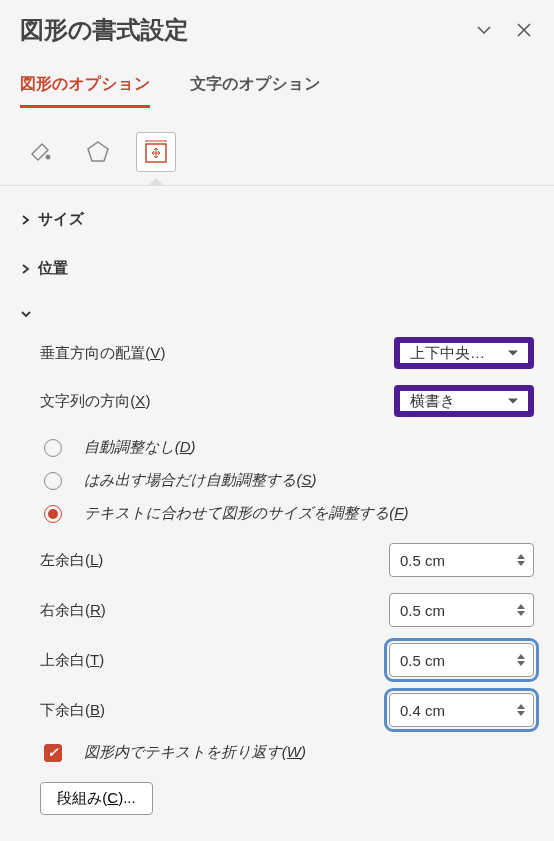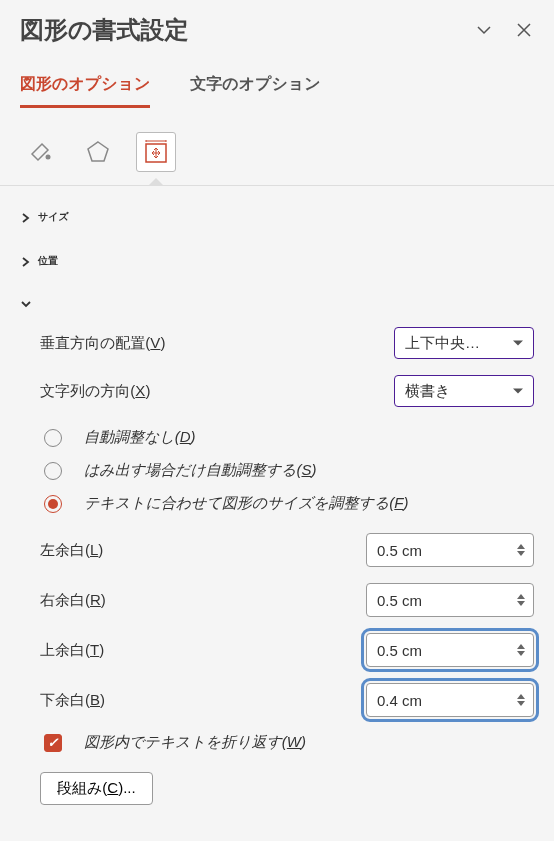--- a/index.html
+++ b/index.html
@@ -90,42 +90,42 @@
       width: 0; height: 0;
       border-left: 8px solid transparent;
       border-right: 8px solid transparent;
       border-bottom: 8px solid #ddd;
     }
     .section {
       margin-top: 18px;
     }
     .section-header {
       display: flex;
-      align-items: flex-end;
+      align-items: center;
       gap: 6px;
       cursor: pointer;
       font-weight: 600;
-      font-size: 10px;
+      font-size: 15px;
       padding: 6px 0;
     }
     .section-body {
       padding: 10px 0 0 20px;
     }
     .row {
       display: flex;
       align-items: center;
       justify-content: space-between;
       margin-bottom: 14px;
       min-height: 34px;
     }
     .label { font-size: 15px; }
     .underline { text-decoration: underline; }
     .select {
       background: #fff;
-      border: 1px solid #4c1d95;
+      border: 6px solid #4c1d95;
       border-radius: 4px;
       height: 32px;
       width: 140px;
       padding: 0 26px 0 10px;
       font-size: 15px;
       cursor: pointer;
       position: relative;
       display: flex;
       align-items: center;
       margin-left: 40px;
@@ -184,21 +184,21 @@
       content: "✓";
       color: #fff;
       font-size: 13px;
       font-weight: bold;
     }
     .spinner {
       background: #fff;
       border: 1px solid #999;
       border-radius: 4px;
       height: 34px;
-      width: 168px;
+      width: 145px;
       display: flex;
       align-items: center;
       justify-content: space-between;
       padding: 0 8px 0 10px;
       font-size: 15px;
     }
     .spinner.highlight {
       outline: 3px solid #5a8cc9;
       outline-offset: 2px;
     }

